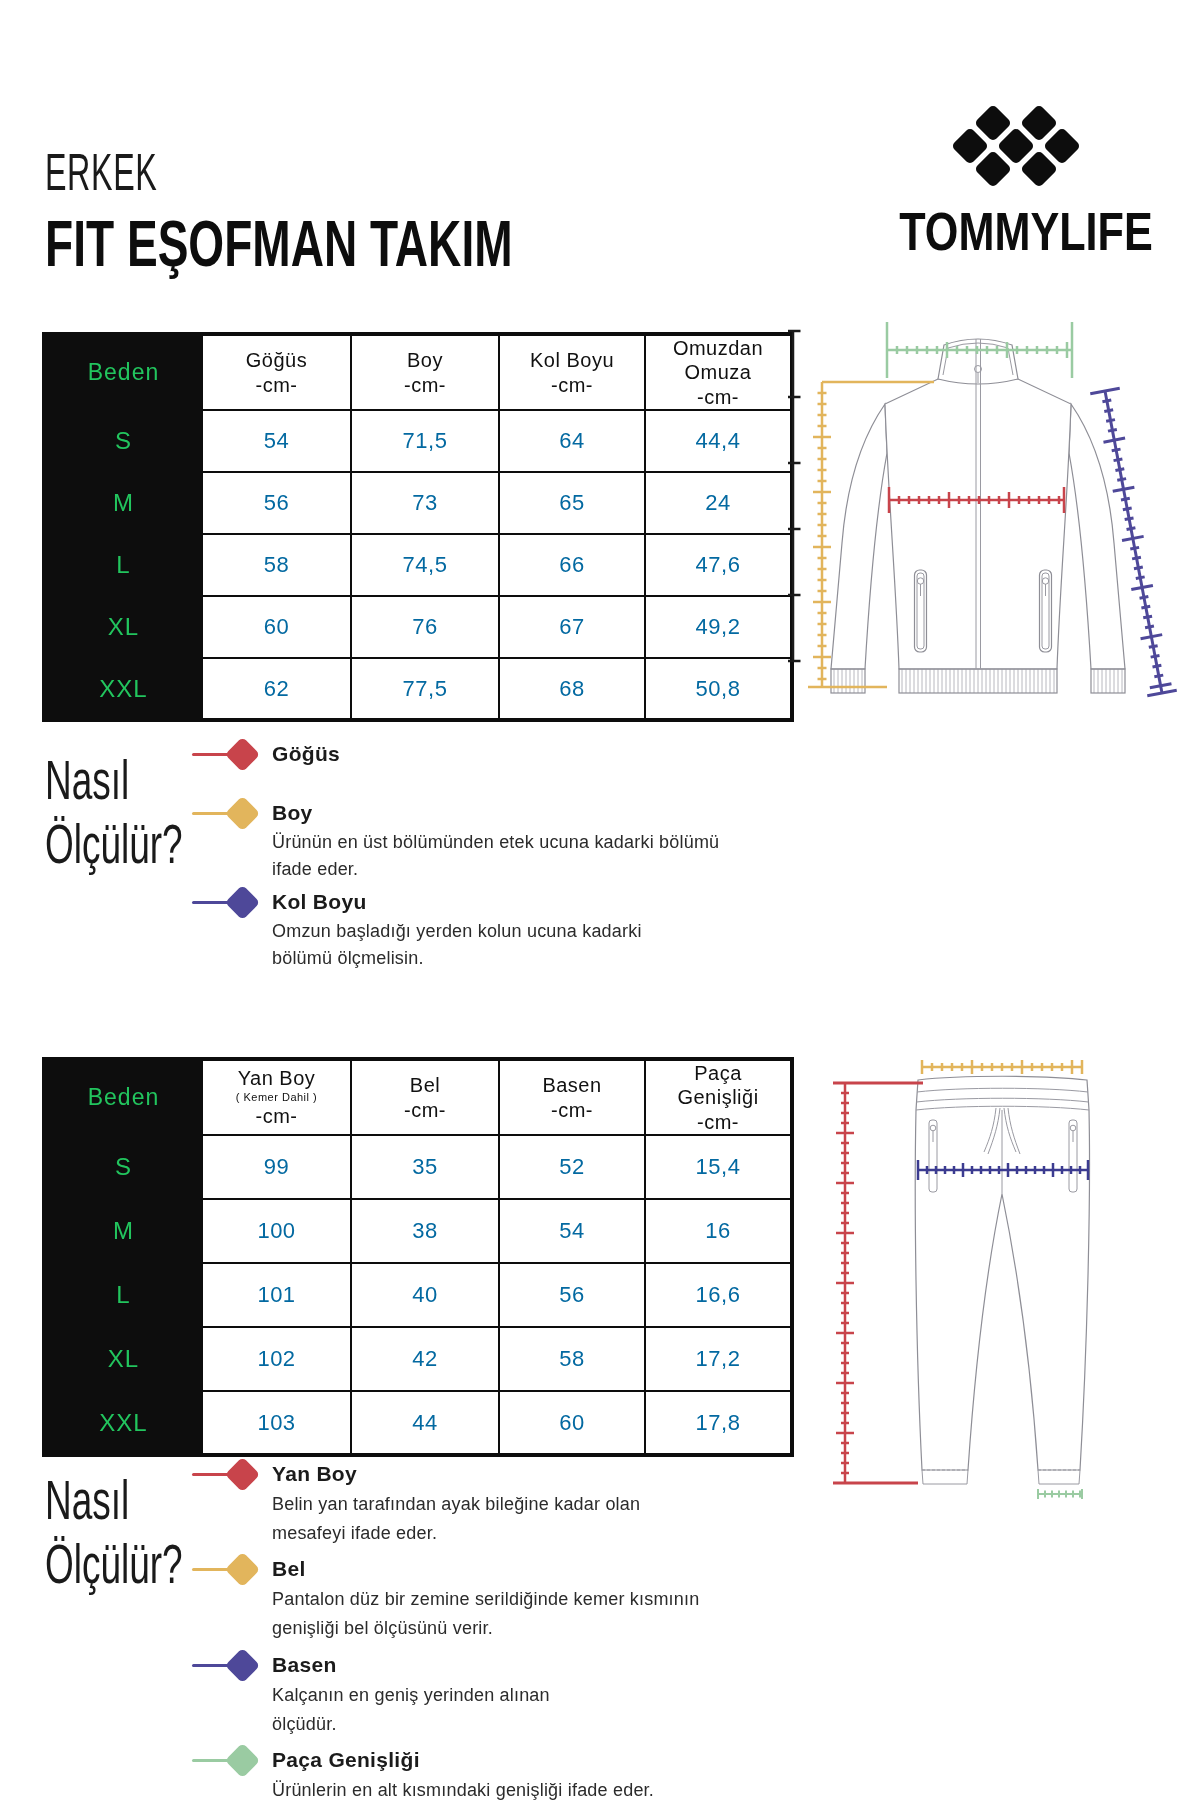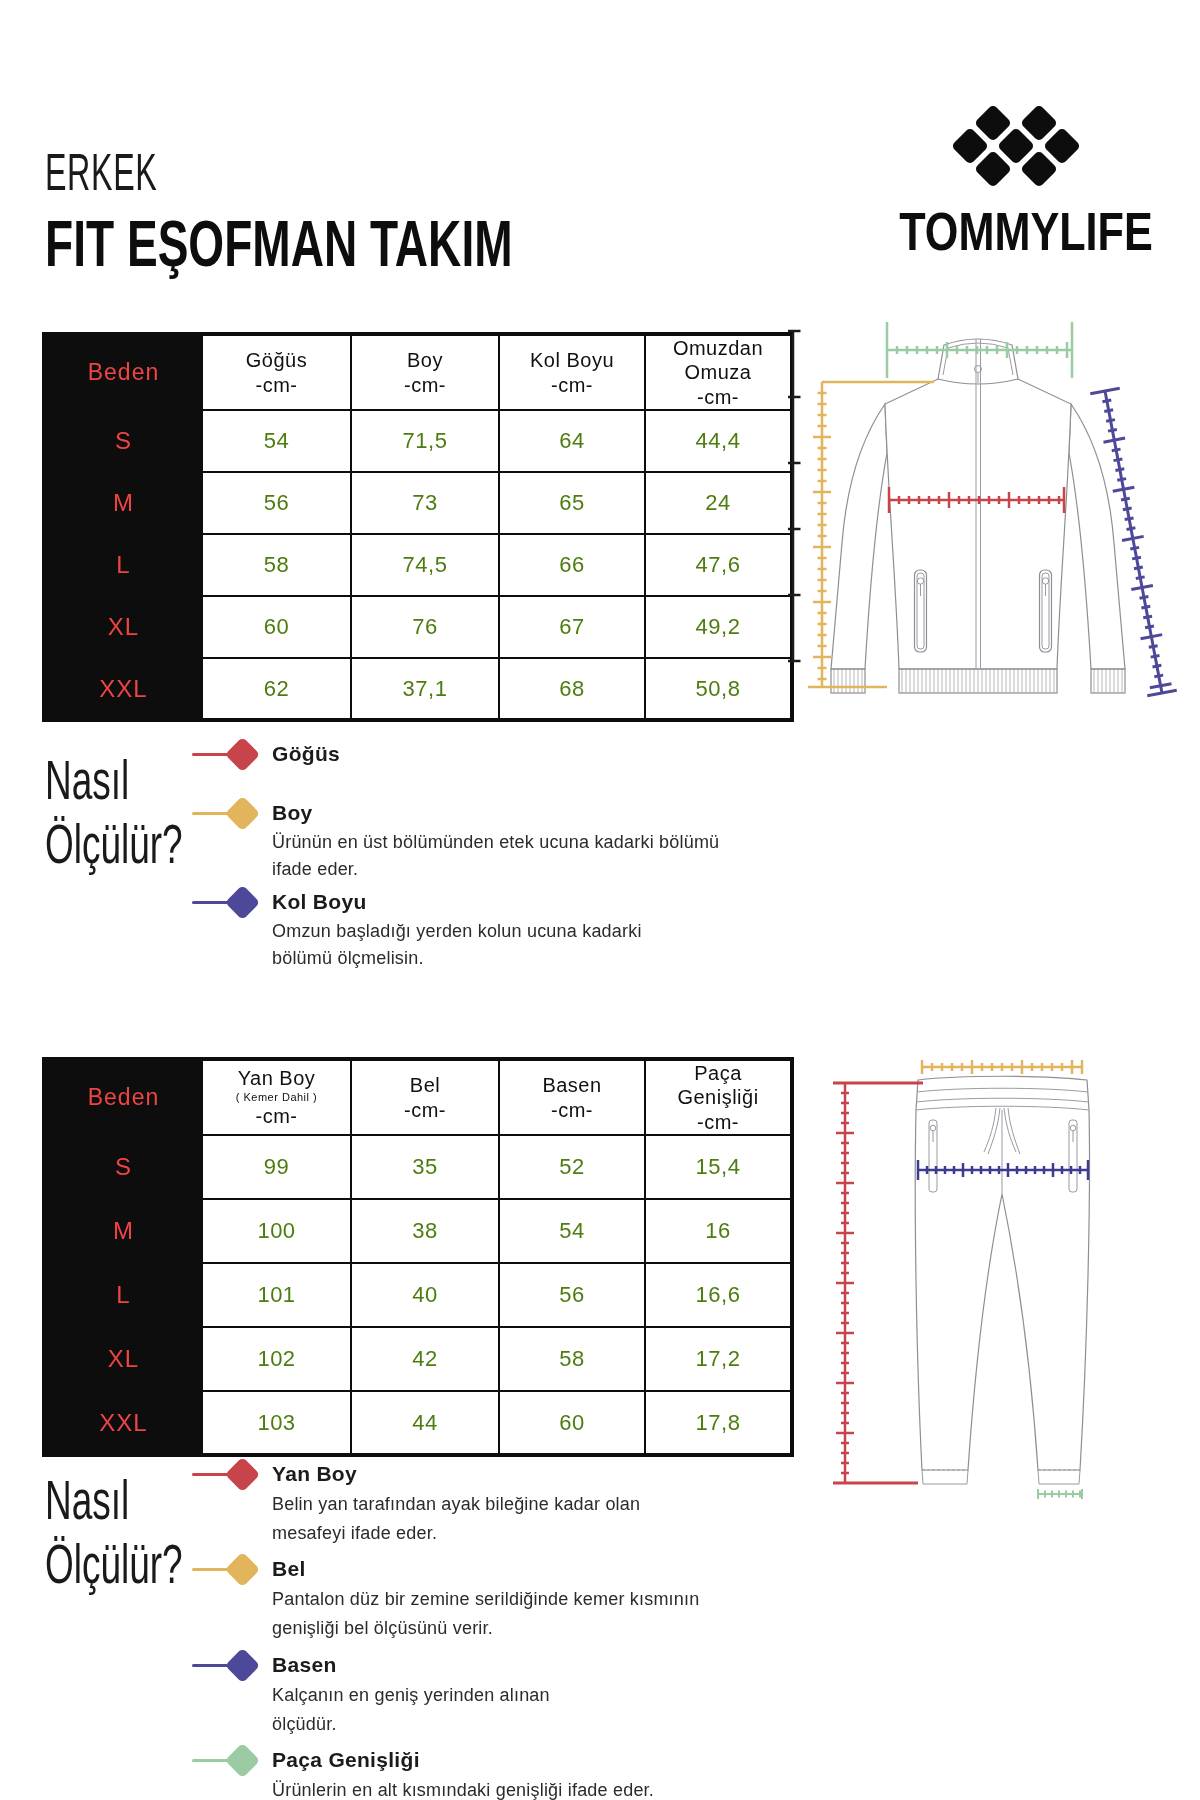--- a/index.html
+++ b/index.html
@@ -17,27 +17,27 @@
   .brand-name{margin-top:10px;font-size:54px;font-weight:700;letter-spacing:0;color:#0d0d0d;
               transform:scaleX(.8);transform-origin:center;white-space:nowrap;line-height:1;}
 
   
   table.size-table{position:absolute;left:42px;border-collapse:collapse;table-layout:fixed;
                    width:748px;border:4px solid #0d0d0d;}
   table.size-table th,table.size-table td{border:2px solid #0d0d0d;text-align:center;vertical-align:middle;
                    padding:0;font-weight:400;}
   #table-top{top:332px;}
   #table-bottom{top:1057px;}
-  .corner-c,.size-c{background:#0d0d0d;color:#ef4444;border-color:#0d0d0d;}
+  .corner-c,.size-c{background:#0d0d0d;color:#22c55e;border-color:#0d0d0d;}
   .corner-c{font-size:23px;letter-spacing:1px;}
   .size-c{font-size:24px;letter-spacing:1px;}
   .col-h{font-size:20px;letter-spacing:.5px;line-height:1.22;}
   .col-h .hl{display:block;}
   .col-h .hl.small-line{font-size:11px;}
-  td.val{font-size:22px;letter-spacing:.5px;color:#4d7c0f;}
+  td.val{font-size:22px;letter-spacing:.5px;color:#0369a1;}
 
   
   .guide{position:absolute;left:42px;width:740px;}
   #guide-top{top:742px;}
   #guide-bottom{top:1462px;}
   .guide-title{position:absolute;left:3px;top:6px;font-size:56px;font-weight:400;color:#1a1a1a;
                line-height:1.14;transform:scaleX(.66);transform-origin:left top;white-space:nowrap;}
   .guide-items{margin:0;}
   .g-item{position:relative;padding-left:230px;margin-bottom:7px;min-height:52px;}
   #guide-bottom .g-item{margin-bottom:9px;}
@@ -138,21 +138,21 @@
     <tr style="height:62px">
       <th class="size-c">XL</th>
       <td class="val">60</td>
           <td class="val">76</td>
       <td class="val">67</td>
           <td class="val">49,2</td>
     </tr>
     <tr style="height:62px">
       <th class="size-c">XXL</th>
       <td class="val">62</td>
-          <td class="val">37,1</td>
+          <td class="val">77,5</td>
       <td class="val">68</td>
           <td class="val">50,8</td>
     </tr>
   </tbody>
     </table>
 
   <div class="diagram" id="jacket-wrap">
     <svg id="jacket-svg" width="390" height="430" viewBox="0 0 390 430">
       <defs>
         <pattern id="rib" width="4" height="8" patternUnits="userSpaceOnUse">

